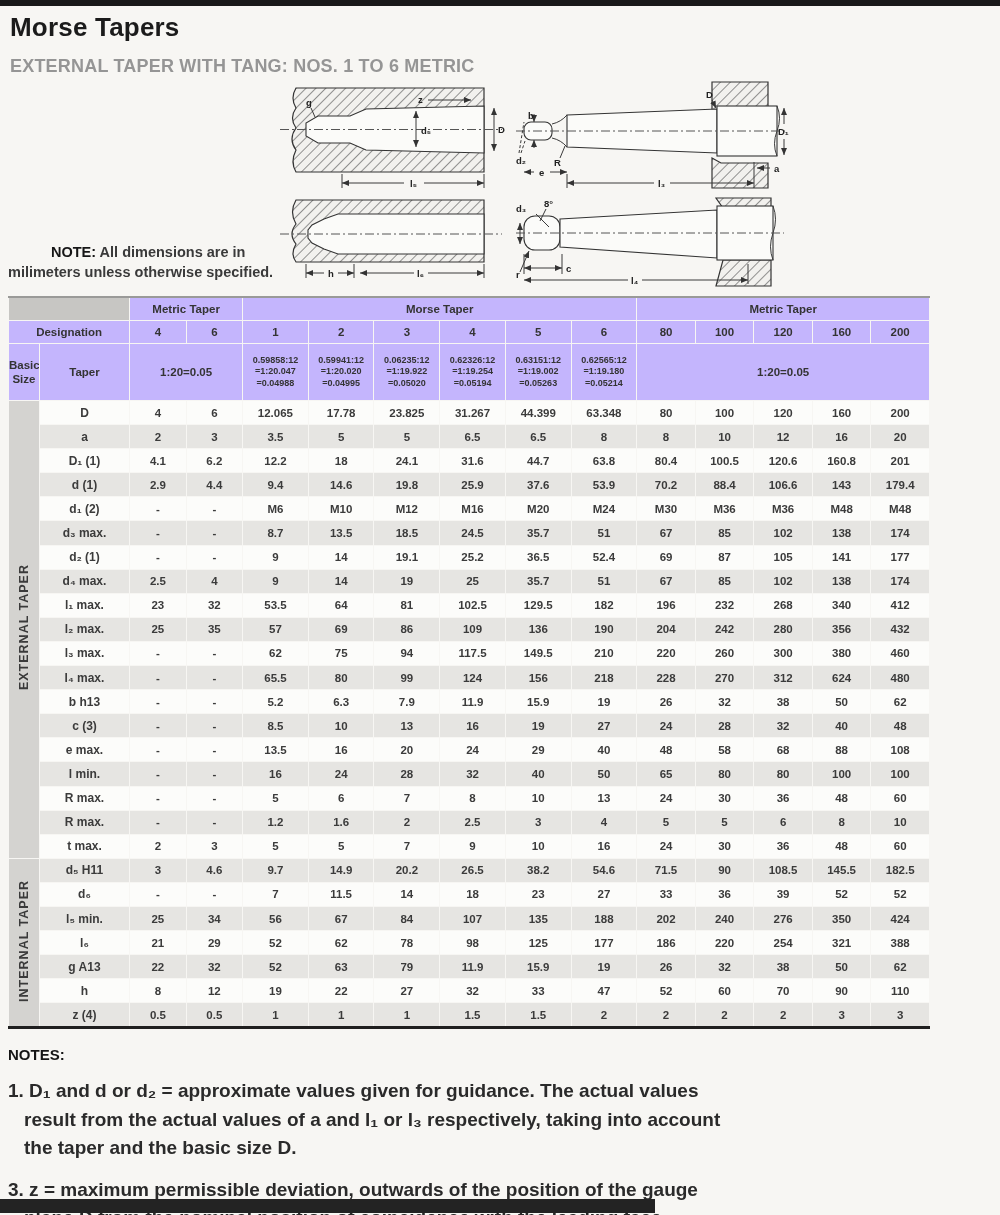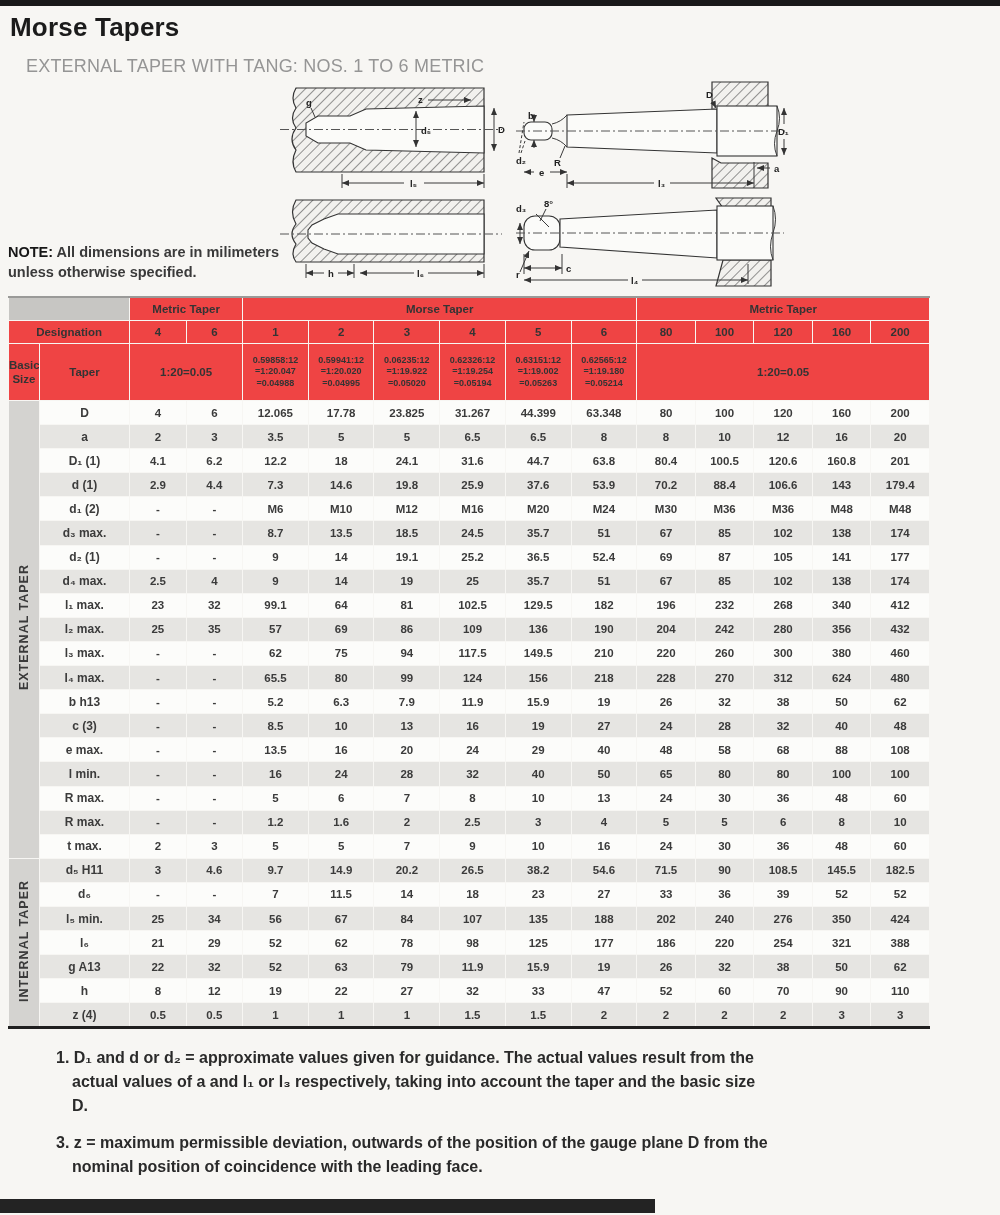--- a/index.html
+++ b/index.html
@@ -6,66 +6,66 @@
   body{
     width:1000px;height:1215px;position:relative;overflow:hidden;
     background:#f7f6f3;
     font-family:"Liberation Sans","DejaVu Sans",sans-serif;
     color:#2f2f2f;
   }
   .topbar{position:absolute;left:0;top:0;width:1000px;height:6px;background:#191919;}
   .bottombar{position:absolute;left:0;top:1199px;width:655px;height:14px;background:#232323;}
 
   .title{position:absolute;left:10px;top:12px;font-size:26px;font-weight:700;color:#1b1b1b;letter-spacing:.2px;}
-  .subtitle{position:absolute;left:26px;top:56px;font-size:18px;font-weight:400;color:#959595;letter-spacing:.2px;}
+  .subtitle{position:absolute;left:10px;top:56px;font-size:18px;font-weight:700;color:#959595;letter-spacing:.2px;}
 
   .note-block{position:absolute;left:8px;top:243px;width:300px;font-size:14.5px;font-weight:700;color:#3a3a3a;line-height:1.35;}
-  .note-block b{color:#161616;}
+  .note-block b{color:#161616;margin-left:43px;}
 
   #diagram-wrap{position:absolute;left:266px;top:78px;width:528px;height:216px;}
   #diagrams text{font:700 9.5px "Liberation Sans","DejaVu Sans",sans-serif;fill:#222;}
   #diagrams .thin{stroke:#3a3a3a;stroke-width:1;fill:none;}
   #diagrams .dim{stroke:#3a3a3a;stroke-width:1;fill:none;}
   #diagrams .cl{stroke:#555;stroke-width:1;stroke-dasharray:9 3 2 3;fill:none;}
   #diagrams .white{fill:#fbfbf9;stroke:#333;stroke-width:1.1;}
   #diagrams .hatched{fill:url(#hatch);stroke:#333;stroke-width:1.2;}
 
   .mtable{
     position:absolute;left:8px;top:296px;width:922px;
     border-collapse:collapse;table-layout:fixed;
     border-top:2px solid #9a9a98;border-bottom:3px solid #1f1f1f;
   }
   .mtable th,.mtable td{
     border:1.5px solid #f7f6f3;
     font-weight:700;color:#3b3b3b;text-align:center;vertical-align:middle;
     padding:0;overflow:hidden;
   }
-  .mtable thead th{background:#ef4444;font-size:11.5px;color:#343434;}
+  .mtable thead th{background:#c4b5fd;font-size:11.5px;color:#343434;}
   .mtable thead tr.r1 th{height:22px;}
   .mtable thead tr.r2 th{height:22px;}
   .mtable thead tr.r3 th{height:56px;white-space:pre-line;line-height:1.25;}
   .mtable thead th.taperval{font-size:9px;line-height:1.3;}
   .mtable thead th.blank{background:#c7c6c3;}
   .mtable tbody th.side{
     background:#d4d3d0;width:30px;
   }
   .mtable tbody th.side span{
     writing-mode:vertical-rl;transform:rotate(180deg);
     font-size:12.5px;letter-spacing:1px;color:#3a3a3a;white-space:nowrap;
   }
   .mtable tbody th.rowlabel{font-size:12px;}
   .mtable tbody td{font-size:11.5px;height:23.1px;}
   .mtable tbody tr.odd  th.rowlabel, .mtable tbody tr.odd  td{background:#fcfcfa;}
   .mtable tbody tr.even th.rowlabel, .mtable tbody tr.even td{background:#e6e5e2;}
 
   .notes{position:absolute;left:8px;top:1046px;width:760px;font-weight:700;color:#2a2a2a;}
   .notes h3{margin:0 0 14px 0;font-size:15px;color:#151515;}
   .notes .nitem{
-    font-size:16px;line-height:1.5;margin-bottom:13px;max-width:720px;
-    padding-left:16px;text-indent:-16px;margin-left:48px;
+    font-size:19px;line-height:1.5;margin-bottom:13px;max-width:720px;
+    padding-left:16px;text-indent:-16px;
   }
 </style>
 </head>
 <body>
 
 <div class="topbar"></div>
 
 <div class="title">Morse Tapers</div>
 <div class="subtitle">EXTERNAL TAPER WITH TANG: NOS. 1 TO 6 METRIC</div>
 
@@ -299,21 +299,21 @@
         <td>80.4</td>
         <td>100.5</td>
         <td>120.6</td>
         <td>160.8</td>
         <td>201</td>
       </tr>
       <tr class="even">
         <th class="rowlabel">d (1)</th>
         <td>2.9</td>
         <td>4.4</td>
-        <td>7.3</td>
+        <td>9.4</td>
         <td>14.6</td>
         <td>19.8</td>
         <td>25.9</td>
         <td>37.6</td>
         <td>53.9</td>
         <td>70.2</td>
         <td>88.4</td>
         <td>106.6</td>
         <td>143</td>
         <td>179.4</td>
@@ -379,21 +379,21 @@
         <td>67</td>
         <td>85</td>
         <td>102</td>
         <td>138</td>
         <td>174</td>
       </tr>
       <tr class="odd">
         <th class="rowlabel">l₁ max.</th>
         <td>23</td>
         <td>32</td>
-        <td>99.1</td>
+        <td>53.5</td>
         <td>64</td>
         <td>81</td>
         <td>102.5</td>
         <td>129.5</td>
         <td>182</td>
         <td>196</td>
         <td>232</td>
         <td>268</td>
         <td>340</td>
         <td>412</td>
@@ -668,17 +668,18 @@
         <td>2</td>
         <td>2</td>
         <td>2</td>
         <td>3</td>
         <td>3</td>
       </tr>
     </tbody>
 </table>
 
 <div class="notes">
+  <h3>NOTES:</h3>
   <div class="nitem">1. D₁ and d or d₂ = approximate values given for guidance. The actual values result from the actual values of a and l₁ or l₃ respectively, taking into account the taper and the basic size D.</div>
   <div class="nitem">3. z = maximum permissible deviation, outwards of the position of the gauge plane D from the nominal position of coincidence with the leading face.</div>
 </div>
 
 <div class="bottombar"></div>
 
 </body></html>

